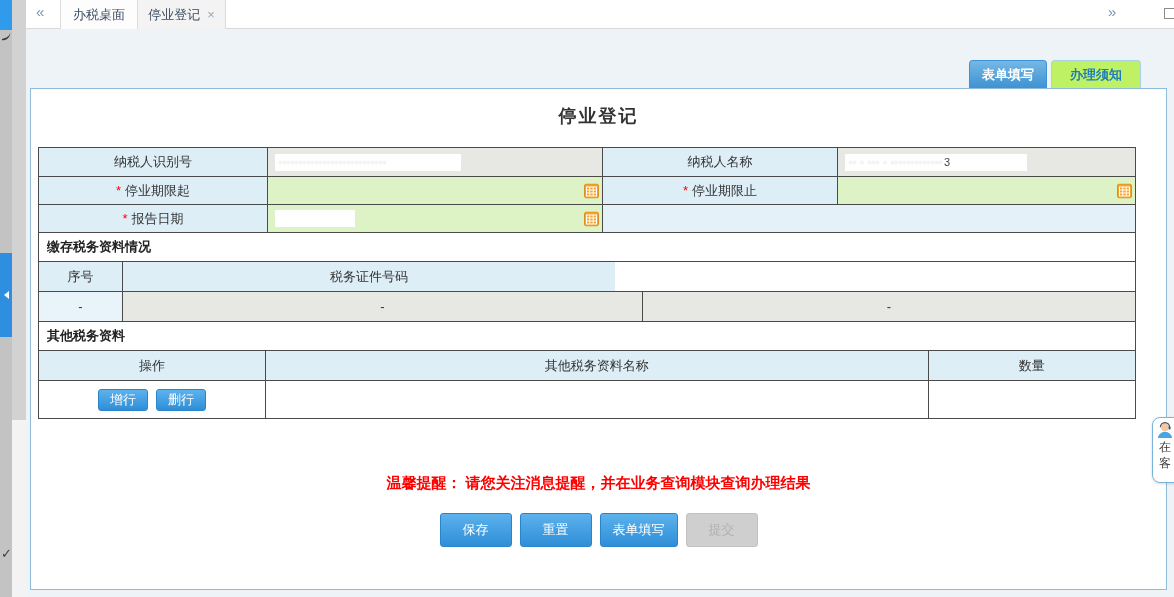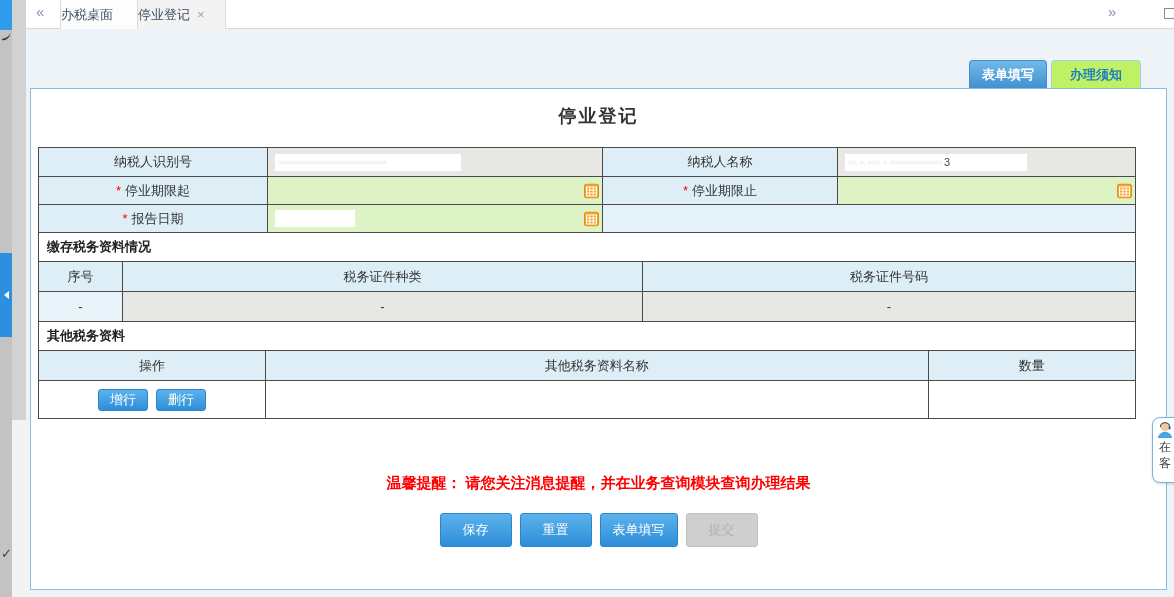--- a/index.html
+++ b/index.html
@@ -21,21 +21,21 @@
   .rail-check { position:absolute; left:1px; top:546px; font-size:13px; color:#3f3f3f; }
   .rail2 { position:absolute; left:12px; top:0; width:14px; height:597px; background:#f3f3f3; z-index:39; }
   .rail2-top { position:absolute; left:0; top:0; width:14px; height:420px; background:#d2d2d2; }
 
   
   .tabbar { position:absolute; left:26px; top:0; width:1148px; height:29px; background:#ffffff;
     border-bottom:1px solid #d9d9d9; z-index:30; }
   .tab-collapse { position:absolute; left:10px; top:3px; font-size:15px; color:#7d93ad; cursor:pointer; }
   .tab-expand { position:absolute; left:1082px; top:3px; font-size:15px; color:#7d93ad; cursor:pointer; }
   .win-square { position:absolute; left:1138px; top:8px; width:11px; height:11px; border:1px solid #8b8b8b; background:#fff; cursor:pointer; }
-  .doc-tab { position:absolute; top:0; height:29px; display:flex; align-items:center; justify-content:flex-start;
+  .doc-tab { position:absolute; top:0; height:29px; display:flex; align-items:center; justify-content:center;
     font-size:13px; color:#3c4c60; cursor:pointer; }
   .doc-tab-1 { left:34px; width:78px; background:#fdfdfd; border-left:1px solid #dcdcdc; border-right:1px solid #dcdcdc; }
   .doc-tab-2 { left:112px; width:88px; background:#f3f3f3; border-right:1px solid #dcdcdc; gap:7px; }
   .doc-tab-close { color:#9aa6b4; font-size:13px; cursor:pointer; }
 
   
   .viewtabs { position:absolute; top:60px; left:969px; height:28px; display:flex; z-index:20; }
   .viewtab { height:28px; display:flex; align-items:center; justify-content:center; font-size:13px; font-weight:bold;
     border-radius:4px 4px 0 0; cursor:pointer; }
   .viewtab.active { width:78px; color:#ffffff; background:linear-gradient(#74b8e6,#3f92d2);
@@ -208,21 +208,20 @@
           </span>
         </div>
         <div class="cell c-blue-empty w533"></div>
       </div>
 
       <div class="trow">
         <div class="sect" style="width:1096px;">缴存税务资料情况</div>
       </div>
       <div class="trow h30">
         <div class="cell c-head w83">序号</div>
-        <div class="cell c-head w520">税务证件种类</div>
         <div class="cell c-head w493">税务证件号码</div>
       </div>
       <div class="trow h30">
         <div class="cell c-dashblue w83">-</div>
         <div class="cell c-dashgray w520">-</div>
         <div class="cell c-dashgray w493">-</div>
       </div>
 
       <div class="trow">
         <div class="sect" style="width:1096px;">其他税务资料</div>

